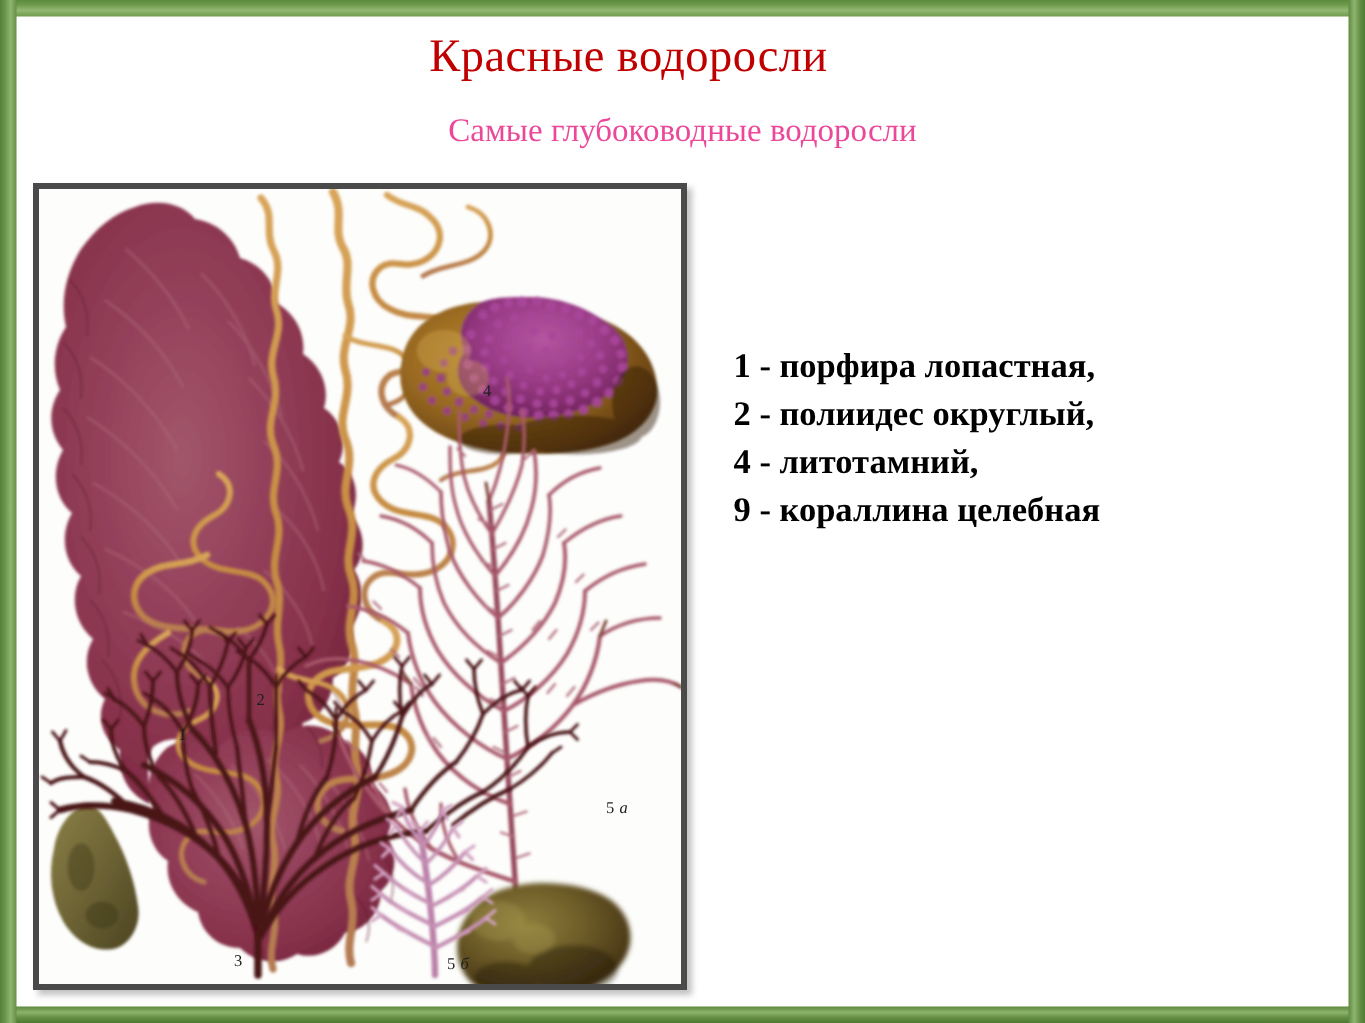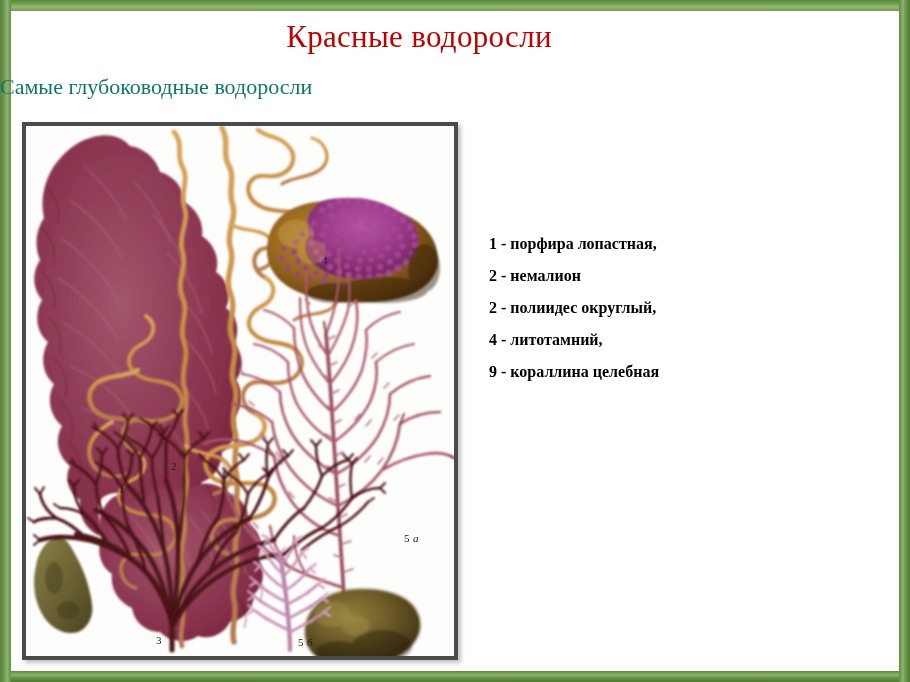--- a/index.html
+++ b/index.html
@@ -37,29 +37,30 @@
   #title {
     position: absolute; left: 0; top: 19px; width: 814px;
     text-align: center;
     font-size: 31px; font-weight: normal; color: #c00000;
     letter-spacing: 0.3px;
     white-space: nowrap;
     margin-left: 12px;
   }
   #subtitle {
     position: absolute; left: 0; top: 74px; width: 910px;
-    font-size: 22px; font-weight: normal; color: #0f766e;
+    text-align: center;
+    font-size: 22px; font-weight: normal; color: #ec4899;
     white-space: nowrap;
   }
   
   #legend {
     position: absolute; left: 489px; top: 228px; width: 370px;
   }
   #legend .legend-line {
-    font-size: 16px; font-weight: bold; color: #000000;
+    font-size: 23px; font-weight: bold; color: #000000;
     line-height: 32px; white-space: nowrap;
   }
   
   #plate {
     position: absolute; left: 22px; top: 122px;
     width: 436px; height: 538px;
     background: #fdfdfb;
     border: 4px solid #4a4a4a;
     box-sizing: border-box;
     box-shadow: 3px 3px 4px rgba(120,120,120,0.45);
@@ -83,21 +84,20 @@
   <div class="frame-edge frame-top"></div>
   <div class="frame-edge frame-bottom"></div>
   <div class="frame-edge frame-left"></div>
   <div class="frame-edge frame-right"></div>
 
   <div id="title">Красные водоросли</div>
   <div id="subtitle">Самые глубоководные водоросли</div>
 
   <div id="legend">
     <div class="legend-line">1 - порфира лопастная,</div>
-    <div class="legend-line">2 - немалион</div>
     <div class="legend-line">2 - полиидес округлый,</div>
     <div class="legend-line">4 - литотамний,</div>
     <div class="legend-line">9 - кораллина целебная</div>
   </div>
 
   <div id="plate">
     <svg viewBox="0 0 428 530" preserveAspectRatio="none">
       <defs>
 
         <radialGradient id="gPorph" cx="42%" cy="42%" r="72%">

